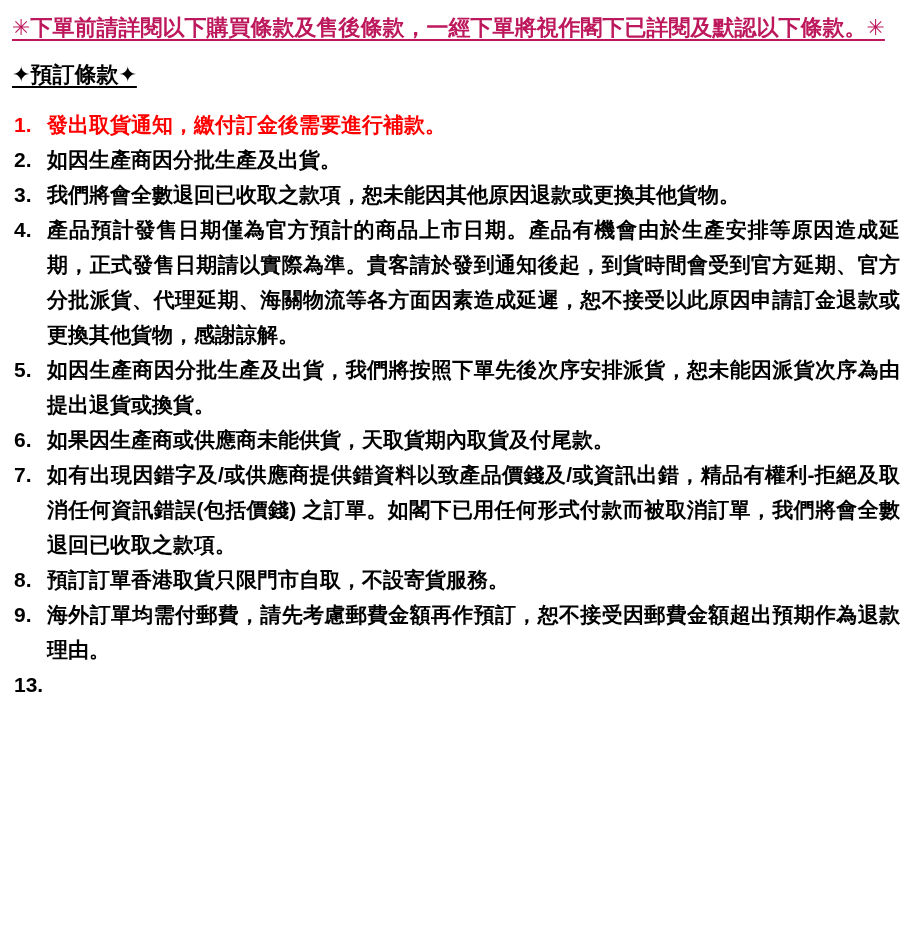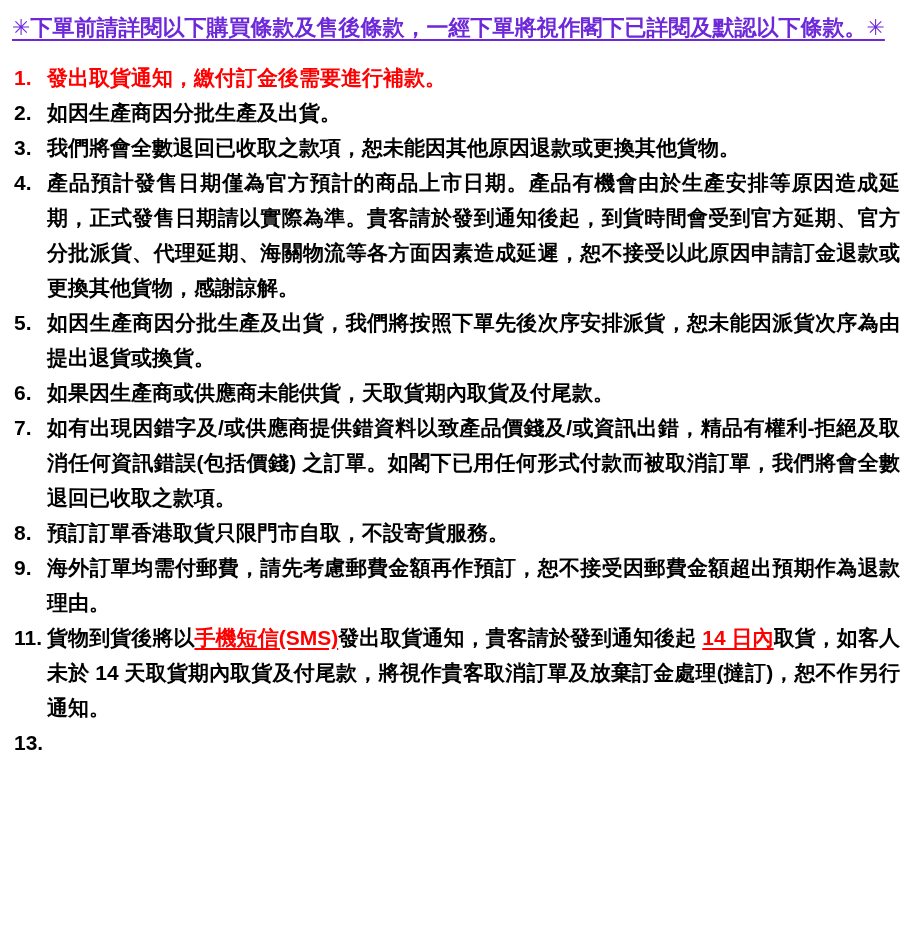--- a/index.html
+++ b/index.html
@@ -7,21 +7,21 @@
   html, body { background: #ffffff; }
   body {
     width: 913px;
     min-height: 948px;
     font-family: "Liberation Sans", "DejaVu Sans", sans-serif;
     font-weight: 700;
     color: #000000;
     padding: 13px 13px 14px 10px;
   }
   .notice {
-    color: #6d28d9;
+    color: #be185d;
     font-size: 22px;
     line-height: 30px;
     text-decoration: underline;
     text-decoration-thickness: 2px;
     text-underline-offset: 4px;
     margin: 0 0 17px 2px;
   }
   .section-title {
     font-size: 22px;
     line-height: 30px;
@@ -53,20 +53,21 @@
     text-decoration-thickness: 2px;
     text-underline-offset: 3px;
   }
 </style>
 </head>
 <body>
 
 <main>
   <p class="notice">✳下單前請詳閱以下購買條款及售後條款，一經下單將視作閣下已詳閱及默認以下條款。✳</p>
 
+  <h2 class="section-title">✦預訂條款✦</h2>
 
   <ol class="terms">
       <li class="term term-red">
         <span class="term-num">1.</span>
         <span class="term-text"><span class="seg seg-normal">發出取貨通知，繳付訂金後需要進行補款。</span></span>
       </li>
       <li class="term">
         <span class="term-num">2.</span>
         <span class="term-text"><span class="seg seg-normal">如因生產商因分批生產及出貨。</span></span>
       </li>
@@ -92,21 +93,17 @@
       </li>
       <li class="term">
         <span class="term-num">8.</span>
         <span class="term-text"><span class="seg seg-normal">預訂訂單香港取貨只限門市自取，不設寄貨服務。</span></span>
       </li>
       <li class="term">
         <span class="term-num">9.</span>
         <span class="term-text"><span class="seg seg-normal">海外訂單均需付郵費，請先考慮郵費金額再作預訂，恕不接受因郵費金額超出預期作為退款理由。</span></span>
       </li>
       <li class="term">
-        <span class="term-num">11.</span>
-        <span class="term-text"><span class="seg seg-normal">貨物到貨後將以</span><span class="seg seg-red-underline">手機短信(SMS)</span><span class="seg seg-normal">發出取貨通知，貴客請於發到通知後起 </span><span class="seg seg-red-underline">14 日內</span><span class="seg seg-normal">取貨，如客人未於 14 天取貨期內取貨及付尾款，將視作貴客取消訂單及放棄訂金處理(撻訂)，恕不作另行通知。</span></span>
-      </li>
-      <li class="term">
         <span class="term-num">13.</span>
         <span class="term-text"></span>
       </li>
     </ol>
 </main>
 
 </body></html>

